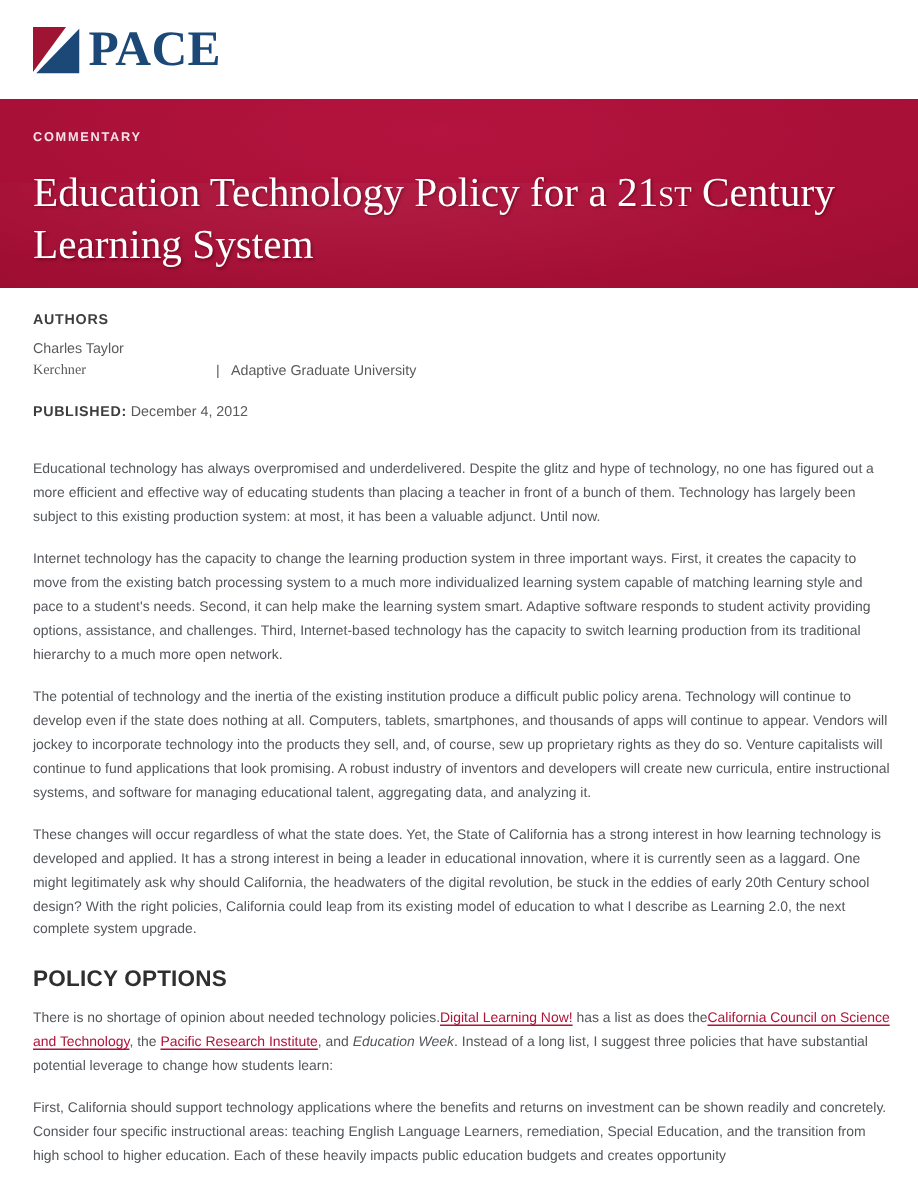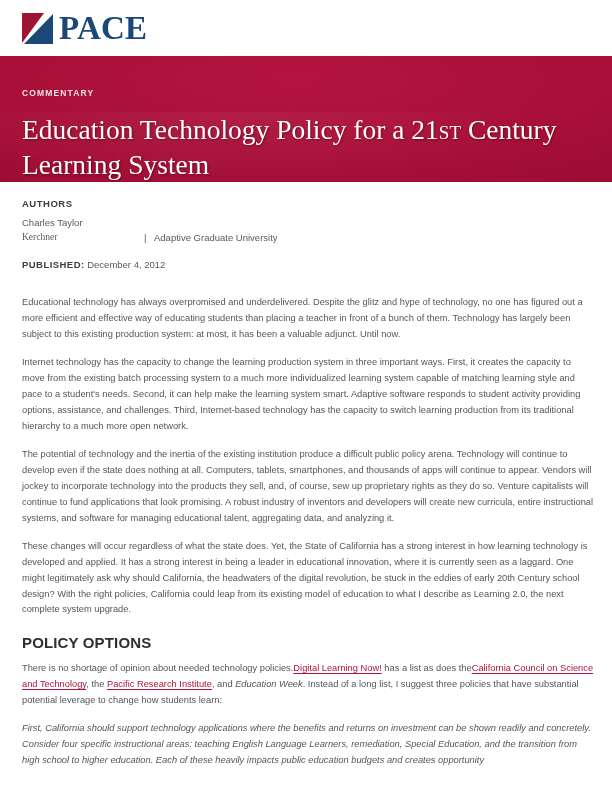--- a/index.html
+++ b/index.html
@@ -12,21 +12,21 @@
   body {
     width: 612px;
     height: 792px;
     overflow: hidden;
     font-family: "Liberation Sans", sans-serif;
     color: #4a4a4a;
   }
 
   
   .logo-bar {
-    height: 56px;
+    height: 66px;
     background: #ffffff;
     display: flex;
     align-items: center;
     padding-left: 22px;
   }
   .logo {
     display: flex;
     align-items: center;
     gap: 6px;
   }
@@ -44,21 +44,21 @@
     letter-spacing: 0.2px;
     line-height: 1;
     white-space: nowrap;
   }
 
   
   .banner {
     height: 126px;
     background:
       radial-gradient(120% 150% at 48% 18%, #b4143f 0%, #a60f36 48%, #8e0a2b 100%);
-    padding: 32px 30px 0 22px;
+    padding: 20px 30px 0 22px;
     position: relative;
     overflow: hidden;
   }
   .banner::after {
     
     content: "";
     position: absolute;
     left: -10%;
     right: -10%;
     bottom: -40px;
@@ -125,21 +125,21 @@
   .body-copy {
     margin-top: 25px;
   }
   .body-copy p {
     font-size: 9.3px;
     line-height: 1.72;
     color: #53565a;
     margin: 0 0 12px 0;
     text-align: left;
   }
-  .body-copy p:last-child { margin-bottom: 0; font-style: italic; }
+  .body-copy p:last-child { margin-bottom: 0; }
 
   .section-heading {
     font-size: 15px;
     font-weight: 700;
     color: #2f2f2f;
     letter-spacing: 0.15px;
     margin: 16px 0 10px 0;
   }
 
   a.doc-link {

